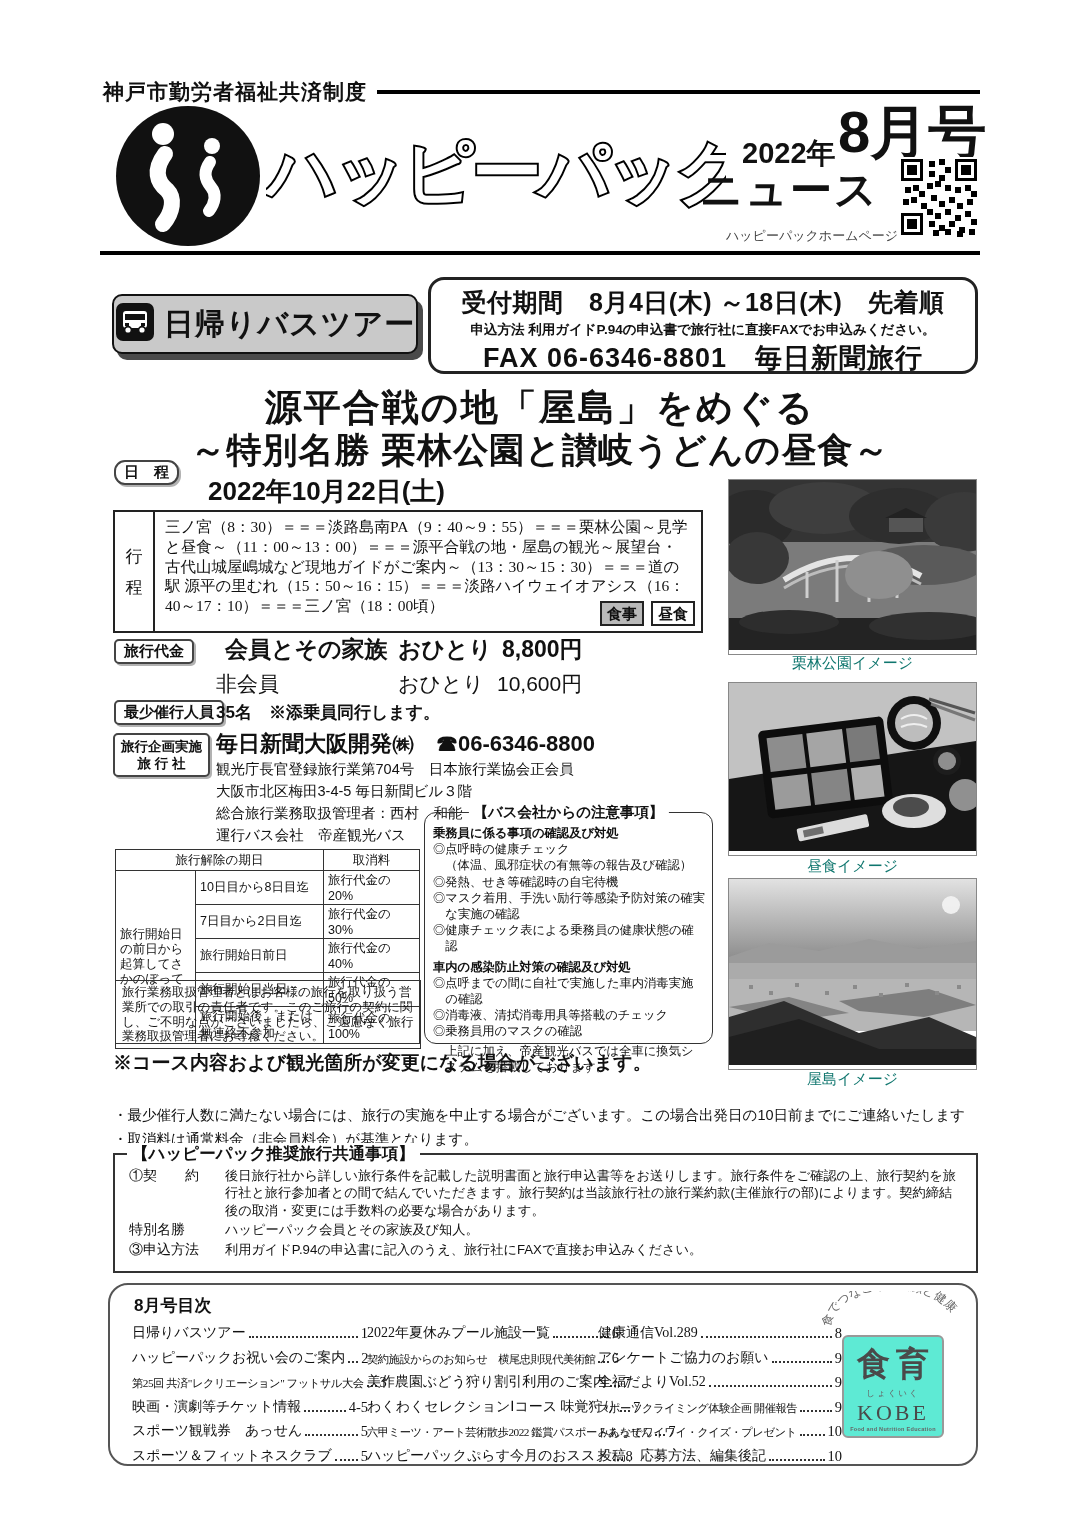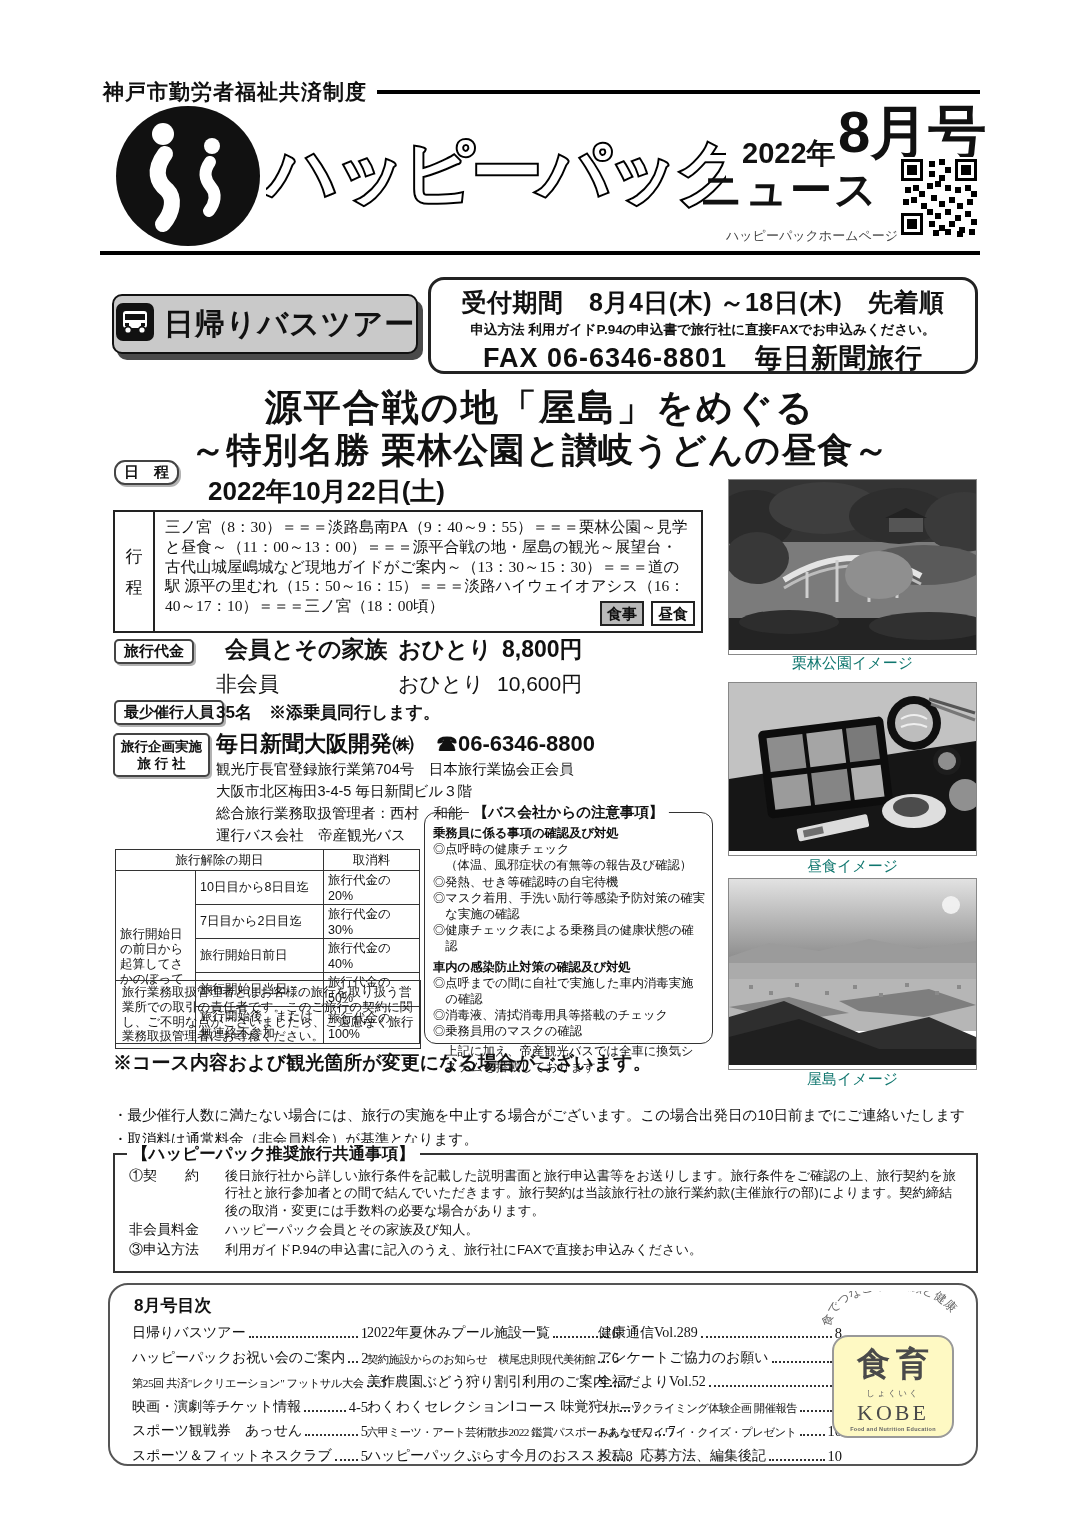--- a/index.html
+++ b/index.html
@@ -114,22 +114,22 @@
   .toc-c2 { left:257px; width:252px; }
   .toc-c3 { left:488px; width:244px; }
   .toc-item { display:flex; align-items:flex-end; margin-bottom:4.5px; height:20px; }
   .toc-label { font-size:14px; white-space:nowrap; }
   .toc-dots { flex:1; min-width:10px; border-bottom:2px dotted #333; margin:0 3px 4px 3px; }
   .toc-page { font-size:14.5px; }
   .sm .toc-label { font-size:11.3px; letter-spacing:-0.5px; }
 
   
   .shokuiku { position:absolute; right:12px; top:6px; width:142px; text-align:center; }
-  .sbox { margin:0 auto; width:122px; border:2px solid #999; border-radius:16px;
-          padding:5px 2px 4px 2px; color:#555; background:#fef9c3; }
+  .sbox { margin:0 auto; width:102px; border:2px solid #999; border-radius:6px;
+          padding:5px 2px 4px 2px; color:#555; background:#5eead4; }
   .s-kanji { font-size:33px; font-weight:900; letter-spacing:6px; color:#4a4a4a; padding-left:6px; }
   .s-furi { font-size:8.5px; letter-spacing:2px; color:#666; margin-top:1px; }
   .s-kobe { font-family:"Liberation Serif", serif; font-size:22px; letter-spacing:3px; color:#4a4a4a; }
   .s-sub { font-size:5.5px; color:#666; letter-spacing:0.3px; font-weight:600; }
 </style>
 </head>
 <body>
 
 <div class="page">
 
@@ -417,21 +417,21 @@
   <div class="abs nreg" style="top:1130px;">・取消料は通常料金（非会員料金）が基準となります。</div>
 
   <div class="abs common">
     <div class="common-title">【ハッピーパック推奨旅行共通事項】</div>
     <div class="common-body">
       <div class="citem">
         <div class="cno">①契　　約</div>
         <div class="ctext">後日旅行社から詳しい旅行条件を記載した説明書面と旅行申込書等をお送りします。旅行条件をご確認の上、旅行契約を旅行社と旅行参加者との間で結んでいただきます。旅行契約は当該旅行社の旅行業約款(主催旅行の部)によります。契約締結後の取消・変更には手数料の必要な場合があります。</div>
       </div>
       <div class="citem">
-        <div class="cno">非会員料金</div>
+        <div class="cno">特別名勝</div>
         <div class="ctext">ハッピーパック会員とその家族及び知人。</div>
       </div>
       <div class="citem">
         <div class="cno">③申込方法</div>
         <div class="ctext">利用ガイドP.94の申込書に記入のうえ、旅行社にFAXで直接お申込みください。</div>
       </div>
     </div>
   </div>
 
   <div class="abs toc">

